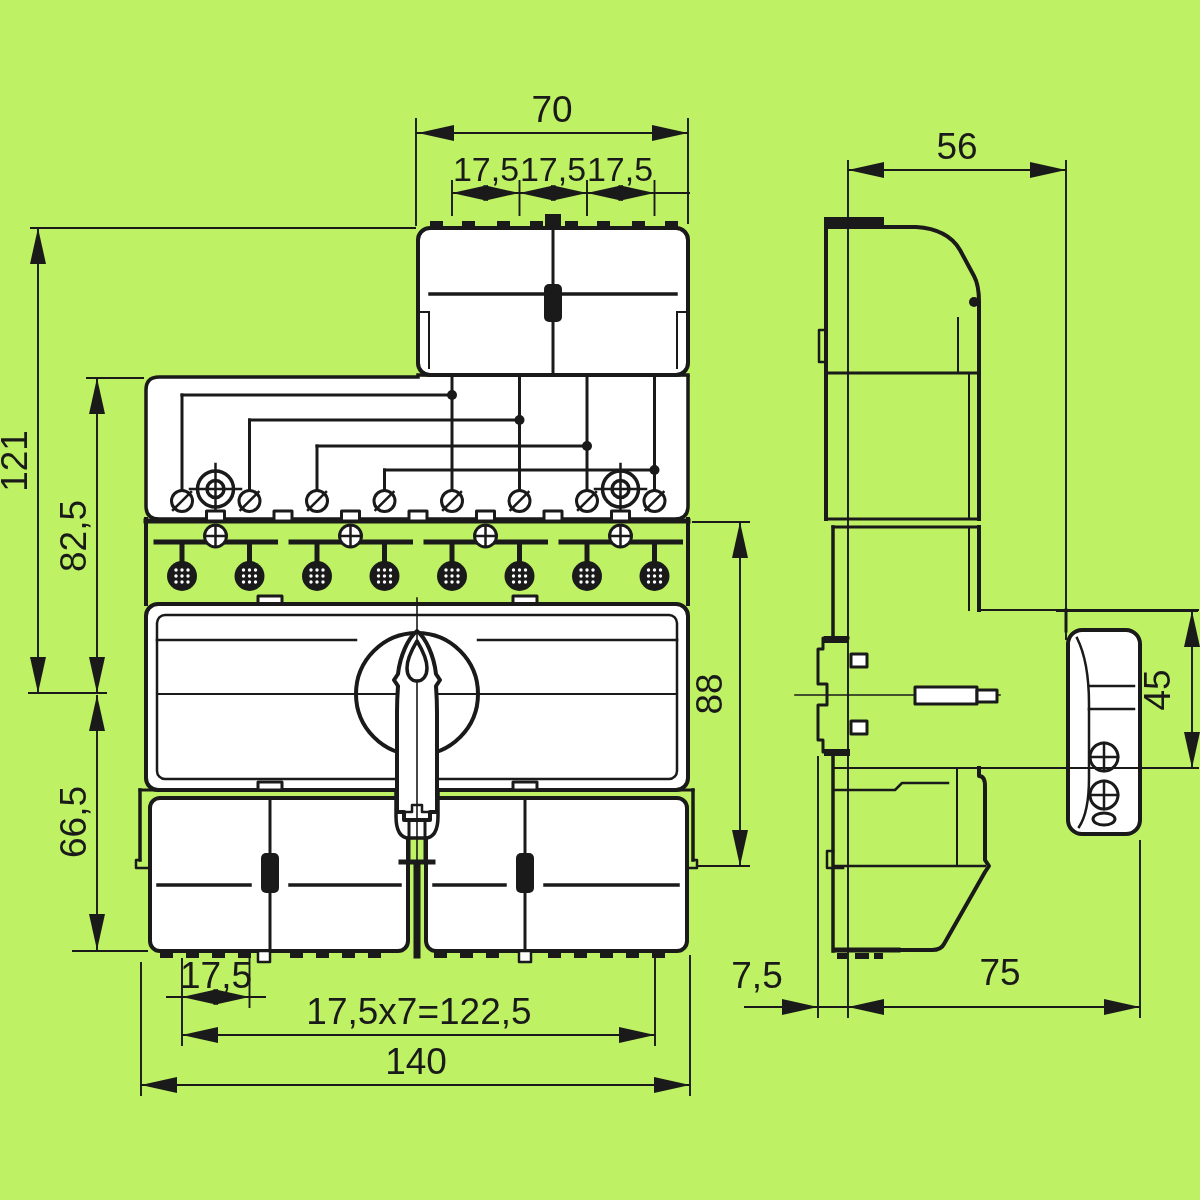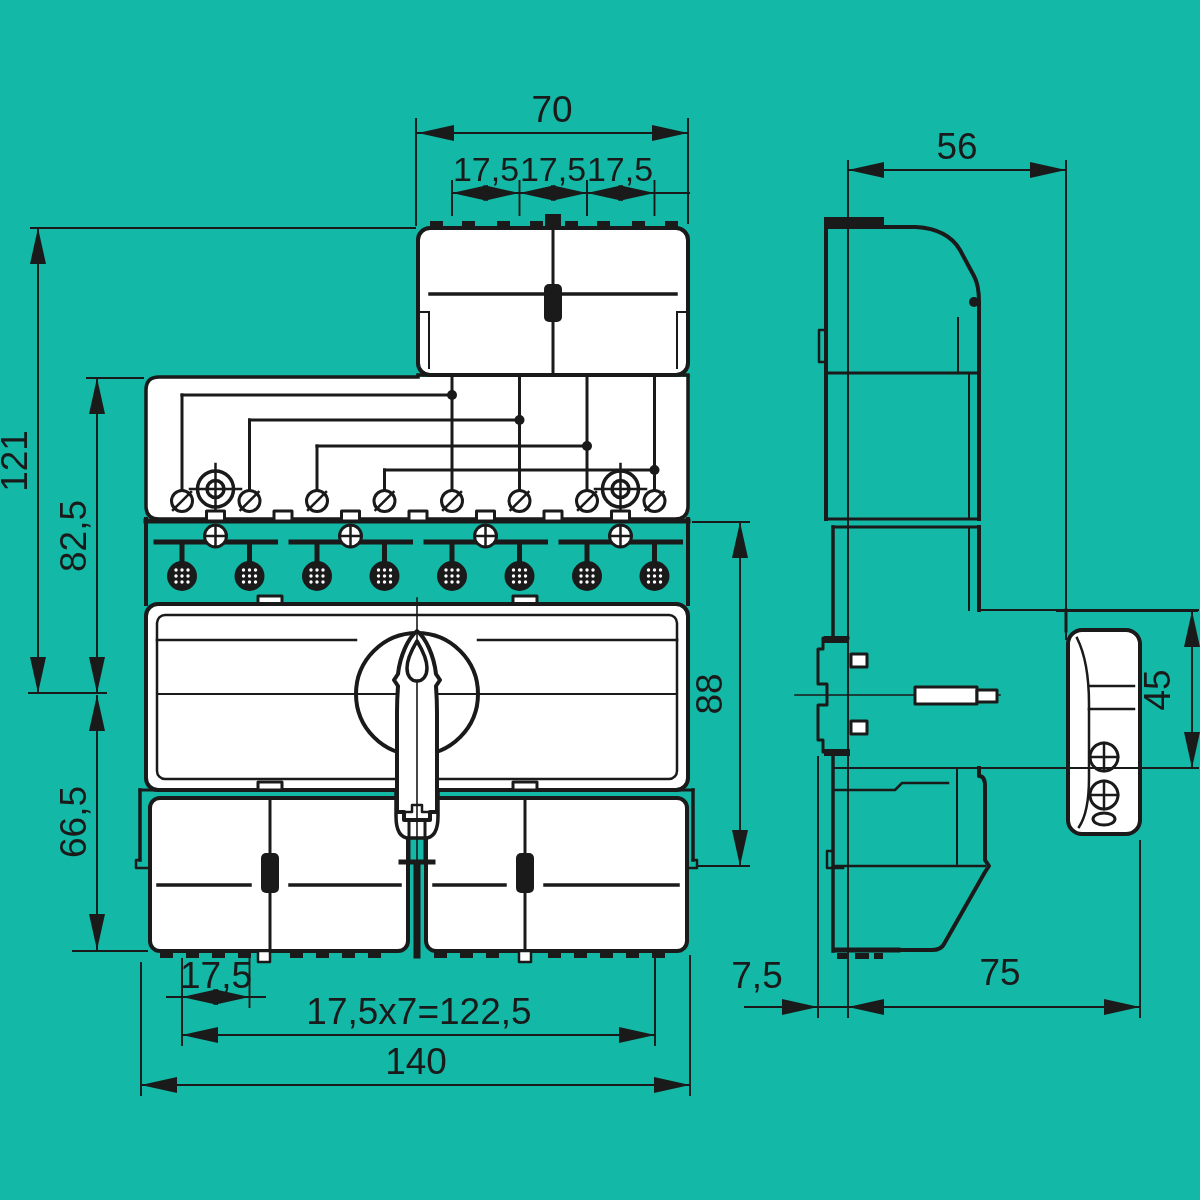--- a/index.html
+++ b/index.html
@@ -1,16 +1,16 @@
 <!DOCTYPE html>
 <html><head>
 <meta charset="utf-8">
 <style>
   html,body{margin:0;padding:0;background:#fff;}
-  .stage{position:relative;width:1200px;height:1200px;background:#14b8a6;overflow:hidden;
+  .stage{position:relative;width:1200px;height:1200px;background:#bef264;overflow:hidden;
          font-family:"Liberation Sans", sans-serif;}
   svg{display:block}
   
   .ln{stroke:#1a1a1a;fill:none;stroke-linecap:square;stroke-linejoin:round;}
   .w1{stroke-width:1.6}.w2{stroke-width:2}.w25{stroke-width:2.5}.w3{stroke-width:3}
   .w35{stroke-width:3.5}.w4{stroke-width:4}.w5{stroke-width:5}.w7{stroke-width:7}
   .fw{fill:#ffffff}
   .fb{fill:#1a1a1a;stroke:none}
   .dim{stroke:#1a1a1a;stroke-width:1.9;fill:none;stroke-linecap:butt}
   .ar{fill:#1a1a1a;stroke:none}

